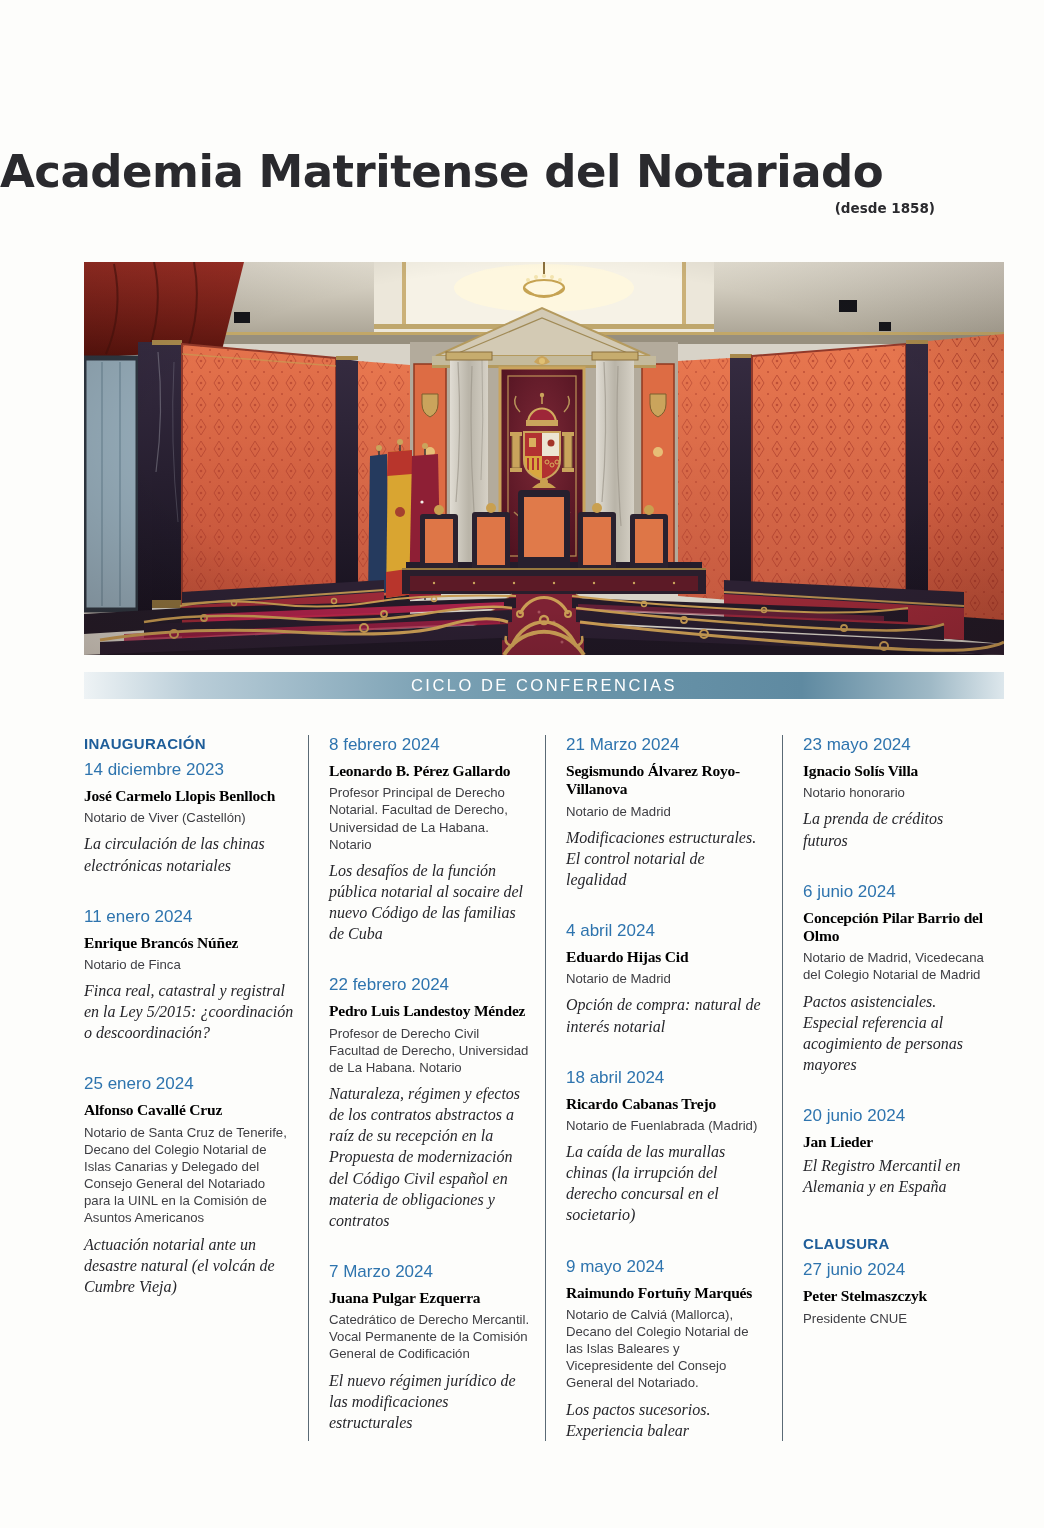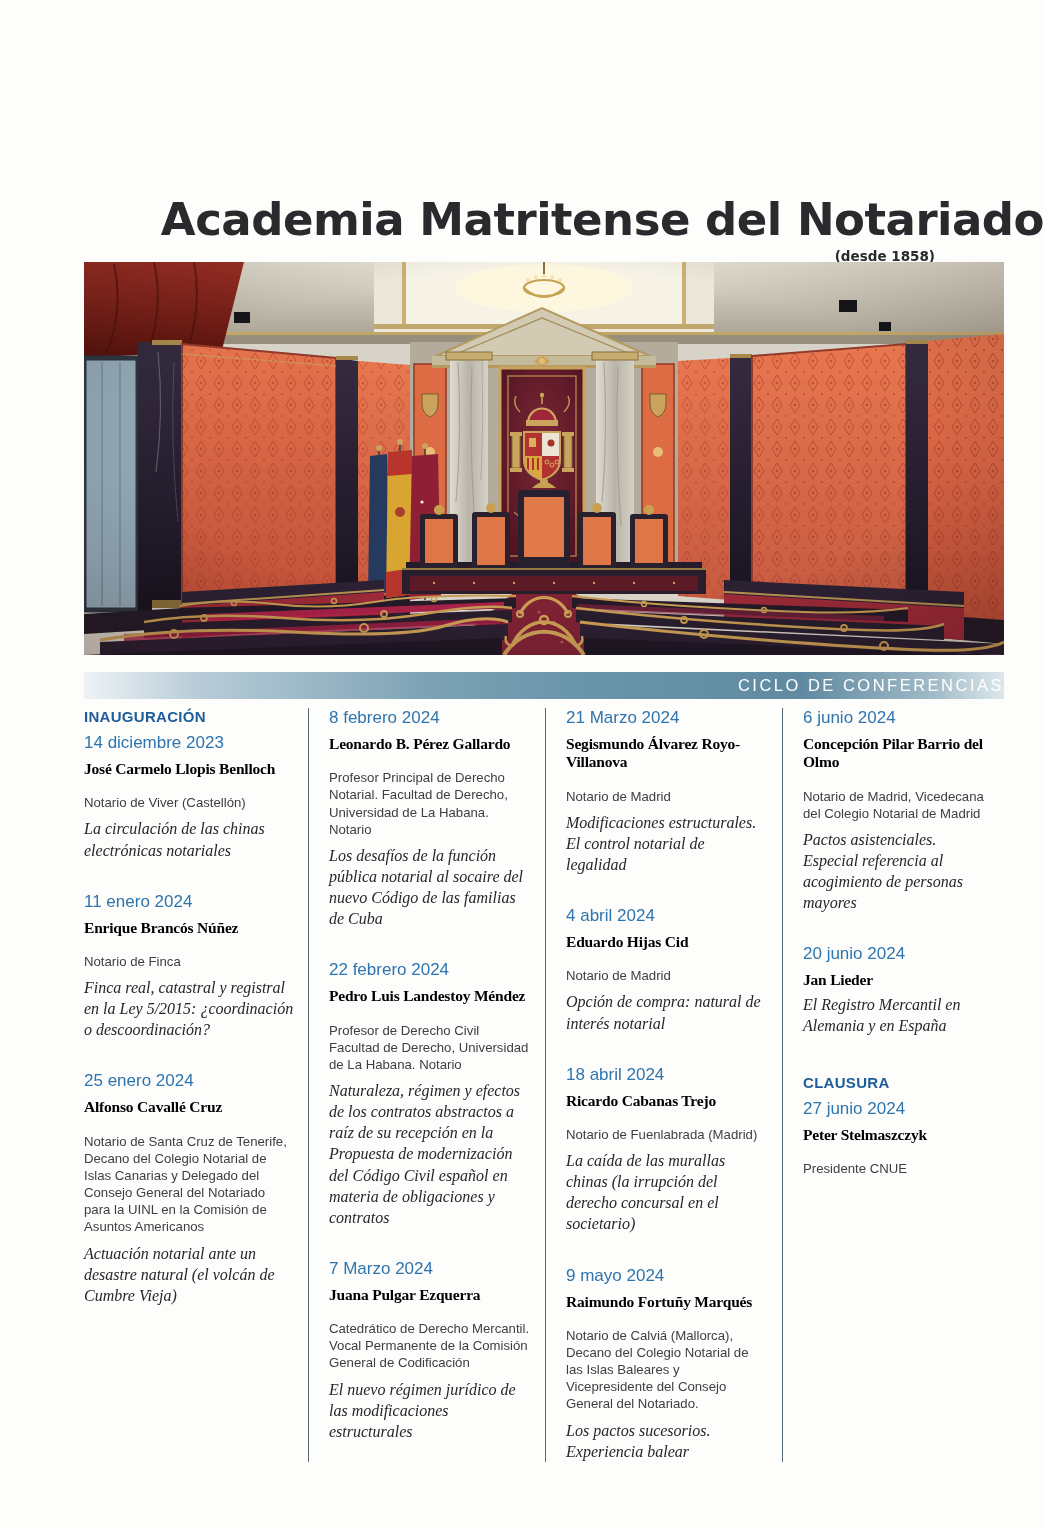--- a/index.html
+++ b/index.html
@@ -1,54 +1,54 @@
 <!DOCTYPE html>
 <html><head>
 <meta charset="utf-8">
 <style>
   html,body{margin:0;padding:0;}
   body{
     width:1044px;height:1528px;background:#fdfdfb;position:relative;
     font-family:"Liberation Sans",sans-serif;color:#222;overflow:hidden;
   }
-  .masthead{position:absolute;left:0;top:148px;width:1044px;text-align:right;margin-top:48px;}
+  .masthead{position:absolute;left:0;top:148px;width:1044px;text-align:left;}
   .title{
     font-family:"DejaVu Sans",sans-serif;font-weight:bold;font-size:45px;
     letter-spacing:-0.5px;color:#2a2a2e;margin:0;line-height:1.05;
   }
   .since{
     position:absolute;right:109px;top:52px;
     font-family:"DejaVu Sans",sans-serif;font-weight:bold;font-size:13.5px;color:#2a2a2e;
   }
   .subtitle{font-size:26px;color:#2f2f33;margin-top:9px;letter-spacing:0.4px;}
   .photo-wrap{position:absolute;left:84px;top:262px;width:920px;height:393px;background:#d8d3c8;}
   .banner{
     position:absolute;left:84px;top:672px;width:920px;height:27px;
     background:linear-gradient(90deg,#eef3f5 0%,#b9cdd8 12%,#7ba1b4 38%,#6994a9 55%,#5f8aa1 78%,#9fb9c6 92%,#dde7ec 100%);
-    display:flex;align-items:center;justify-content:flex-end;
+    display:flex;align-items:center;justify-content:center;
   }
   .banner span{color:#ffffff;font-size:16.5px;letter-spacing:2.5px;font-weight:500;}
   .columns{
-    position:absolute;left:84px;top:708px;width:920px;min-height:674px;
+    position:absolute;left:84px;top:735px;width:920px;min-height:674px;
     display:grid;grid-template-columns:224px 237px 237px 222px;box-sizing:border-box;
   }
   .col{box-sizing:border-box;padding-right:14px;}
   .col + .col{border-left:1.5px solid #5a6a75;padding-left:20px;}
   .section-header{
     font-size:15px;font-weight:bold;color:#1e5d99;letter-spacing:0.3px;margin:0 0 8px 0;
   }
   .clausura-header{margin-top:38px;}
   .entry{margin-bottom:31px;}
   .entry:last-child{margin-bottom:0;}
   .date{font-size:17px;color:#2e74ae;margin:0 0 7px 0;}
   .name{
     font-family:"Liberation Serif",serif;font-weight:bold;font-size:15.5px;
     letter-spacing:-0.2px;color:#000000;line-height:1.18;margin:0 0 4px 0;
   }
-  .role{font-size:13.2px;color:#3e3e43;line-height:1.3;margin:16px 0 7px 0;}
+  .role{font-size:13.2px;color:#3e3e43;line-height:1.3;margin:4px 0 7px 0;}
   .topic{
     font-family:"Liberation Serif",serif;font-style:italic;font-size:16px;
     color:#26262b;line-height:1.32;
   }
 </style>
 </head>
 <body>
 
 <div class="masthead">
   <h1 class="title">Academia Matritense del Notariado</h1>
@@ -403,20 +403,26 @@
     <div class="entry">
       <div class="date">9 mayo 2024</div>
       <div class="name">Raimundo Fortuñy Marqués</div>
       <div class="role">Notario de Calviá (Mallorca), Decano del Colegio Notarial de las Islas Baleares y Vicepresidente del Consejo General del Notariado.</div>
       <div class="topic">Los pactos sucesorios. Experiencia balear</div>
     </div>
   </div>
 
   <div class="col">
     <div class="entry">
+      <div class="date">23 mayo 2024</div>
+      <div class="name">Ignacio Solís Villa</div>
+      <div class="role">Notario honorario</div>
+      <div class="topic">La prenda de créditos futuros</div>
+    </div>
+    <div class="entry">
       <div class="date">6 junio 2024</div>
       <div class="name">Concepción Pilar Barrio del Olmo</div>
       <div class="role">Notario de Madrid, Vicedecana del Colegio Notarial de Madrid</div>
       <div class="topic">Pactos asistenciales. Especial referencia al acogimiento de personas mayores</div>
     </div>
     <div class="entry">
       <div class="date">20 junio 2024</div>
       <div class="name">Jan Lieder</div>
       <div class="topic">El Registro Mercantil en Alemania y en España</div>
     </div>

